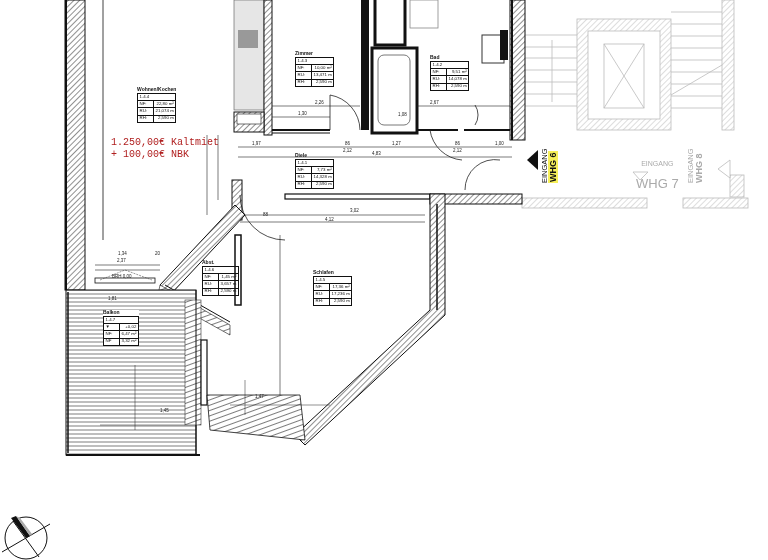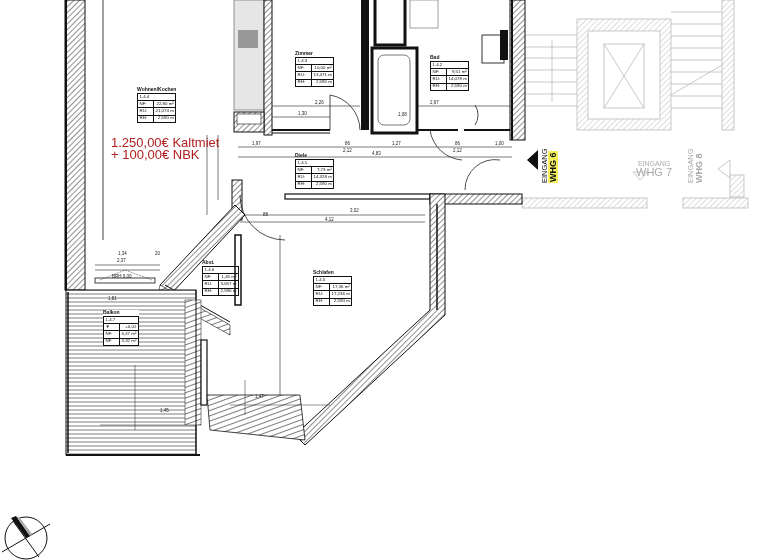--- a/index.html
+++ b/index.html
@@ -4,21 +4,21 @@
 <style>
   html, body { margin:0; padding:0; background:#ffffff; }
   body { width:768px; height:560px; position:relative; overflow:hidden; font-family:"Liberation Sans", sans-serif; color:#111; }
   svg.plan { position:absolute; left:0; top:0; width:768px; height:560px; }
   .room-box { position:absolute; font-family:"Liberation Sans", sans-serif; font-size:4.4px; line-height:1; }
   .room-box .rname { font-weight:bold; font-size:5px; margin-bottom:1px; white-space:nowrap; }
   .room-box table { border-collapse:collapse; border:0.8px solid #111; }
   .room-box td { border:0.6px solid #111; padding:0.6px 1.5px; height:5px; white-space:nowrap; }
   .room-box td.k { width:12px; }
   .room-box td.v { text-align:right; }
-  .price { position:absolute; left:111px; top:137px; color:#b02020; font-size:13px; line-height:12px; font-family:Liberation Sans, sans-serif; }
+  .price { position:absolute; left:111px; top:137px; color:#b02020; font-size:10px; line-height:12px; font-family:Liberation Mono, monospace; }
   .dim { font-family:"Liberation Sans", sans-serif; font-size:4.5px; fill:#222; }
   .entry { position:absolute; transform:rotate(-90deg); transform-origin:left top; font-family:"Liberation Sans", sans-serif; line-height:1; white-space:nowrap; }
   .entry-small { font-size:7.5px; }
   .entry-big { font-size:9px; font-weight:bold; }
   .hl { background:#f6ef5a; padding:0 1px; }
   .gray { color:#aaa; }
   .wc-label { position:absolute; font-family:"Liberation Sans", sans-serif; font-size:7px; color:#aaa; line-height:1; text-align:center; }
 </style>
 </head>
 <body>
@@ -355,19 +355,19 @@
     </table>
 </div>
 
 <div class="entry" style="left:541px; top:183px;">
   <div class="entry-small">EINGANG</div>
   <div class="entry-big"><span class="hl">WHG 6</span></div>
 </div>
 
 <div class="wc-label" style="left:636px; top:160px;">
   <div>EINGANG</div>
-  <div style="font-size:11px;">WHG 7</div>
+  <div style="font-size:13px;margin-top:10px;">WHG 7</div>
 </div>
 
 <div class="entry gray" style="left:687px; top:183px;">
   <div class="entry-small">EINGANG</div>
   <div class="entry-big">WHG 8</div>
 </div>
 
 </body></html>

